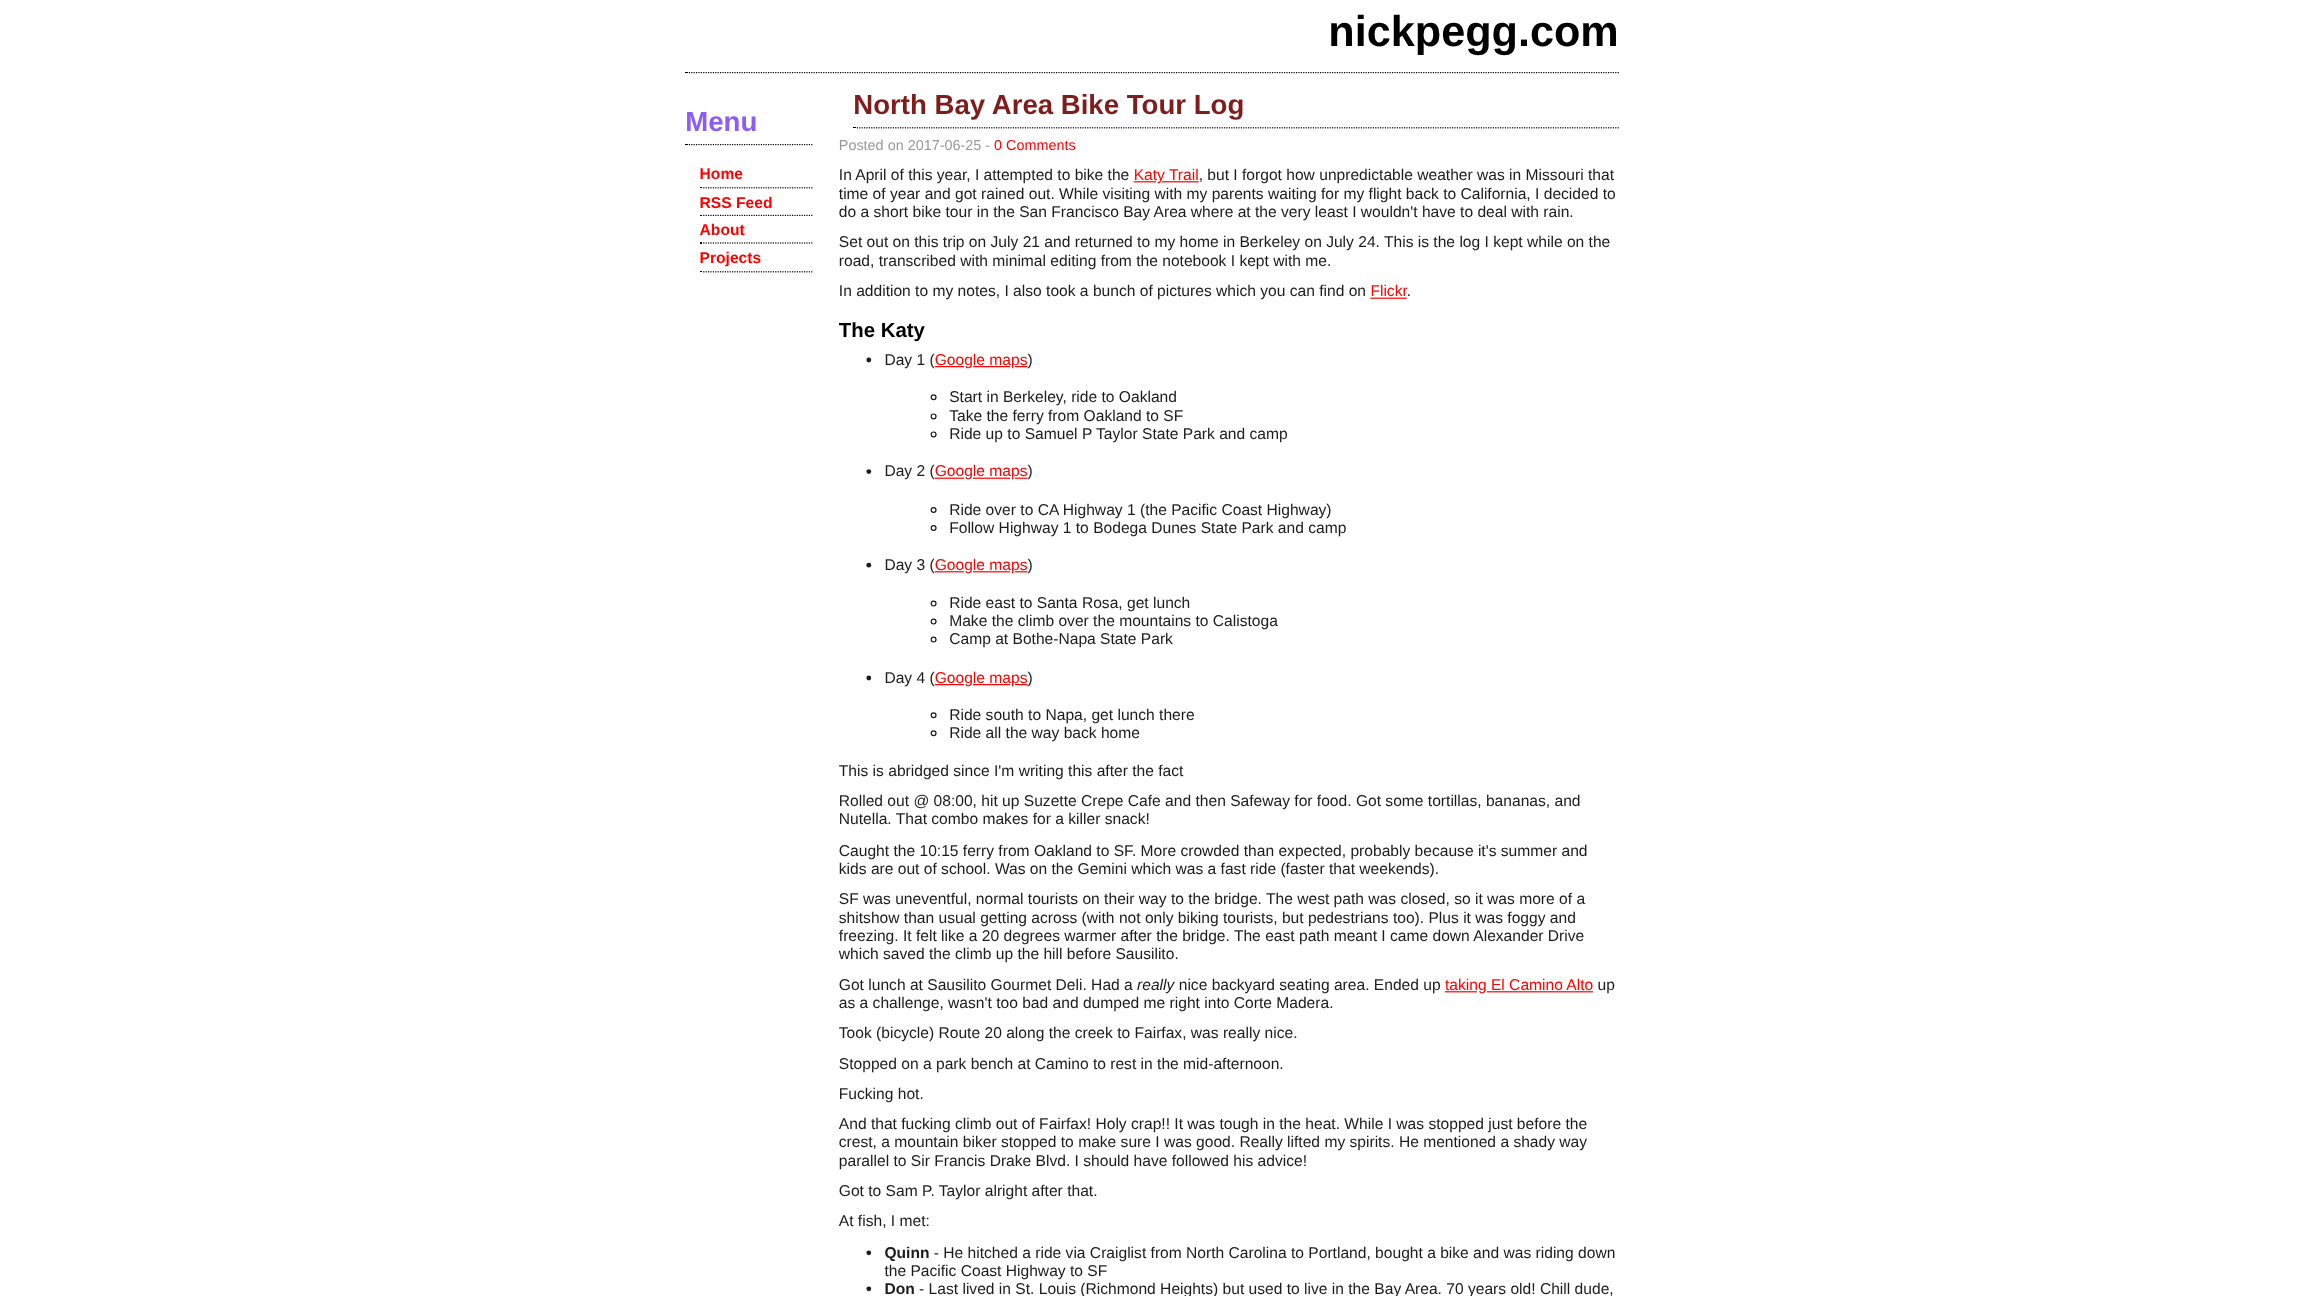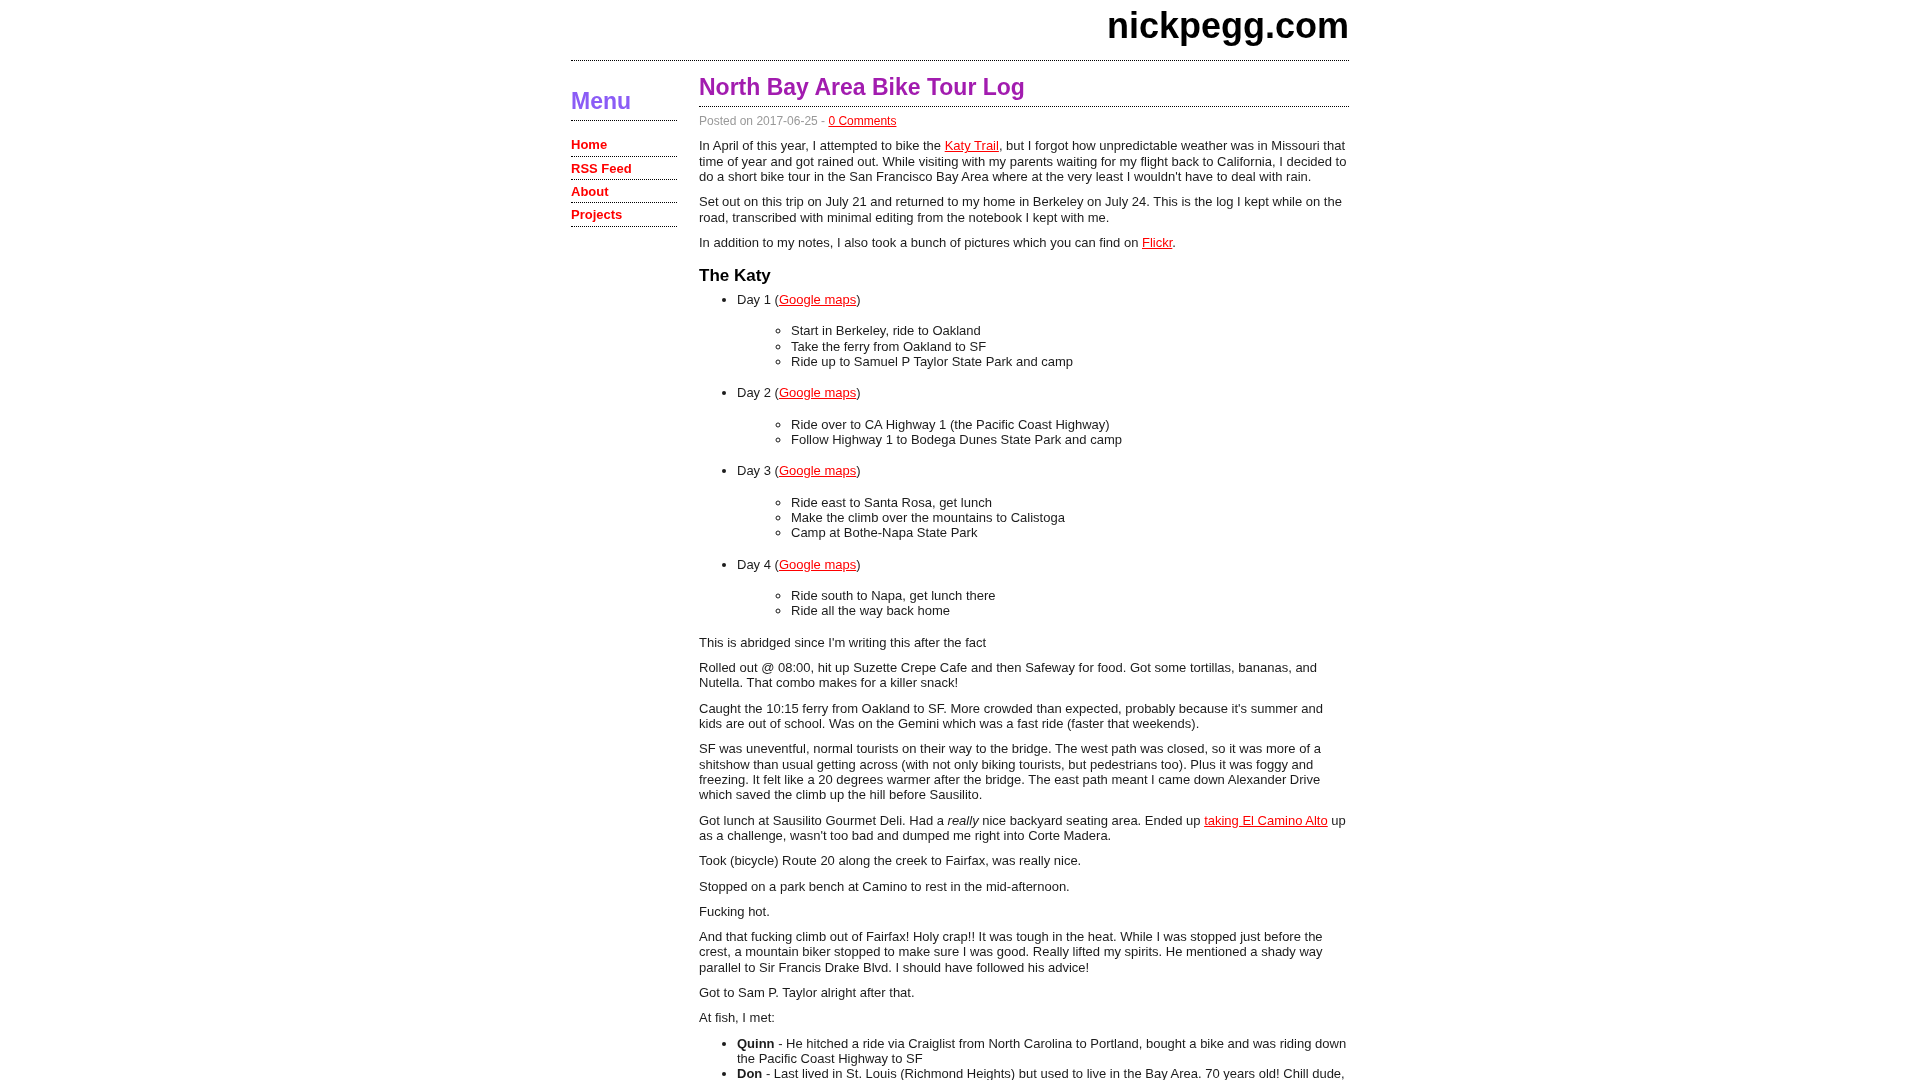--- a/index.html
+++ b/index.html
@@ -49,46 +49,46 @@
     color: #8b5cf6;
   }
   #menu ul {
     list-style: none;
     margin: 12px 0 0 0;
     padding: 0;
   }
   #menu li {
     padding: 4px 0 3px 0;
     border-bottom: 1px dotted #000;
+    margin-left: 12px;
   }
   #menu a {
     color: var(--accent-red, #ff0000);
     font-weight: bold;
     text-decoration: none;
     cursor: pointer;
   }
   #content {
     margin-left: 128px;
   }
   #content h2.post-title {
     font-size: 23px;
     line-height: 1.1;
-    margin: 14px 0 0 0;
+    margin: 14px 0 0 12px;
     padding-bottom: 6px;
     border-bottom: 1px dotted #000;
-    color: #a21caf;
+    color: #7f1d1d;
   }
   p.meta {
     color: var(--meta-gray, #999999);
     font-size: 12px;
     margin: 7px 0 0 0;
   }
   p.meta a {
     color: var(--accent-red, #ff0000);
-    text-decoration: underline;
     cursor: pointer;
   }
   
   #post-body p {
     margin: 10px 0;
   }
   #post-body h3 {
     font-size: 17px;
     line-height: 1.15;
     margin: 16px 0 6px 0;

